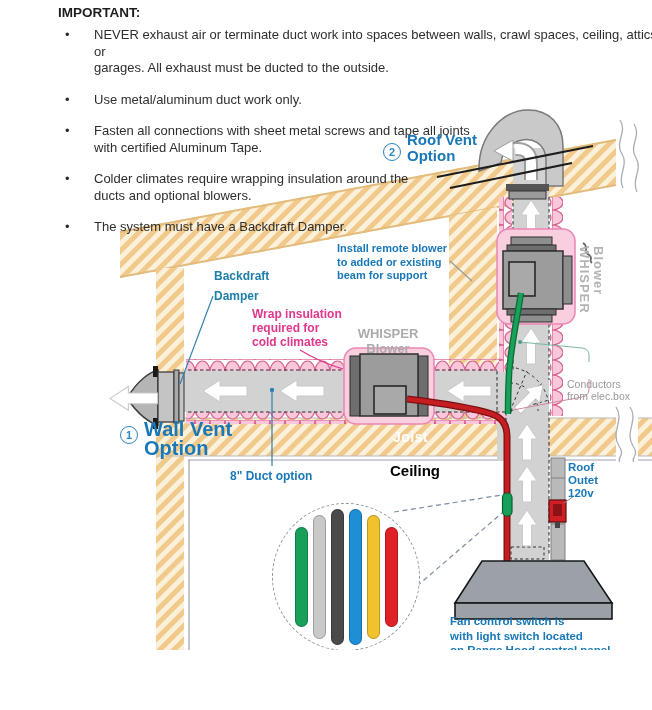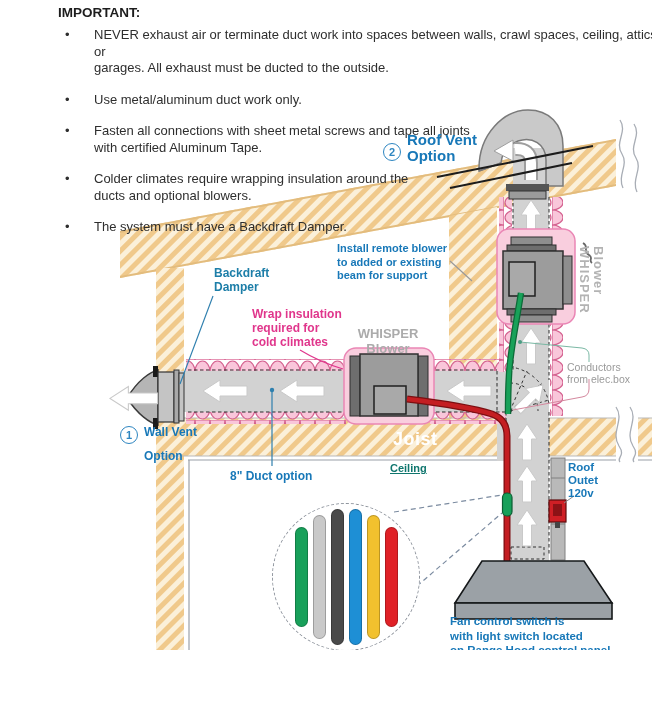--- a/index.html
+++ b/index.html
@@ -225,42 +225,42 @@
   </div>
 
   <div class="circnum" style="left:383px;top:143px;">2</div>
   <div class="lbl blue" style="left:407px;top:132px;font-size:15px;line-height:15.5px;">Roof Vent
 Option</div>
 
   <div class="lbl blue" style="left:337px;top:242px;font-size:11px;line-height:13.5px;">Install remote blower
 to added or existing
 beam for support</div>
 
-  <div class="lbl blue" style="left:214px;top:266px;font-size:12px;line-height:14px;color:#1d7ea8;">Backdraft
+  <div class="lbl blue" style="left:214px;top:266px;font-size:12px;line-height:20px;color:#1d7ea8;">Backdraft
 Damper</div>
 
   <div class="lbl grayl" style="left:345px;top:326px;width:86px;text-align:center;font-size:13px;line-height:15px;">WHISPER
 Blower</div>
 
   <div class="lbl mag" style="left:252px;top:307px;font-size:12px;line-height:14px;">Wrap insulation
 required for
 cold climates</div>
 
   <div class="vwhisper">WHISPER
 Blower</div>
 
-  <div class="lbl" style="left:393px;top:429px;font-size:18px;letter-spacing:.5px;color:#ffffff;">Joist</div>
-
-  <div class="lbl" style="left:390px;top:462px;font-size:11px;color:#0f766e;text-decoration:underline;">Ceiling</div>
-
-  <div class="lbl" style="left:567px;top:362px;font-size:10.5px;line-height:11.5px;font-weight:normal;color:#9a9a9a;">Conductors
+  <div class="lbl" style="left:393px;top:429px;font-size:14px;letter-spacing:.5px;color:#ffffff;">Joist</div>
+
+  <div class="lbl" style="left:390px;top:462px;font-size:15px;color:#000000;">Ceiling</div>
+
+  <div class="lbl" style="left:567px;top:379px;font-size:10.5px;line-height:11.5px;font-weight:normal;color:#9a9a9a;">Conductors
 from elec.box</div>
 
   <div class="circnum" style="left:120px;top:426px;">1</div>
-  <div class="lbl blue" style="left:144px;top:420px;font-size:12px;line-height:24px;">Wall Vent
+  <div class="lbl blue" style="left:144px;top:420px;font-size:20px;line-height:19px;">Wall Vent
 Option</div>
 
   <div class="lbl blue" style="left:230px;top:469px;font-size:12px;">8" Duct option</div>
 
   <div class="lbl blue" style="left:568px;top:461px;font-size:11.5px;line-height:13px;">Roof
 Outet
 120v</div>
 
   <div class="cond-circle">
 

